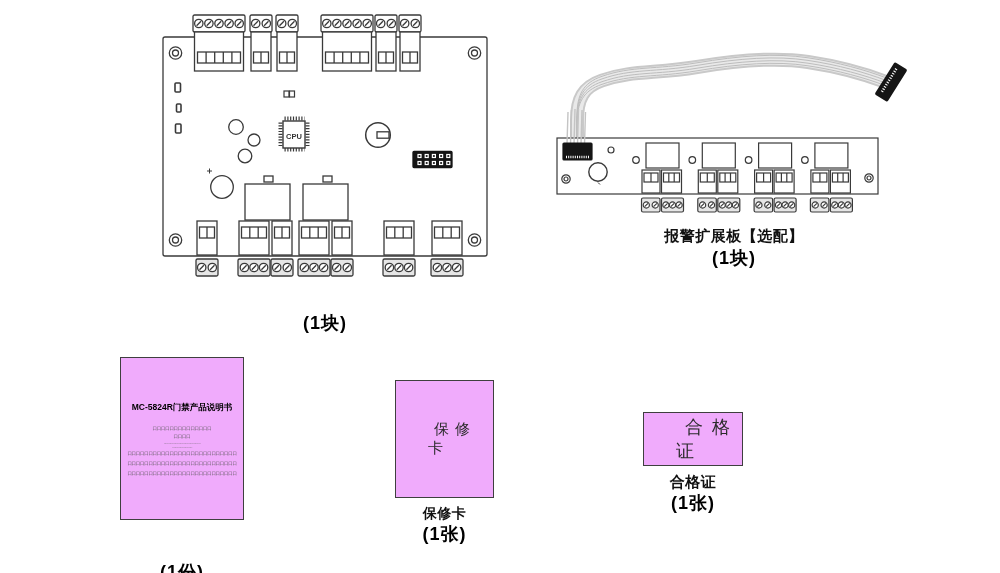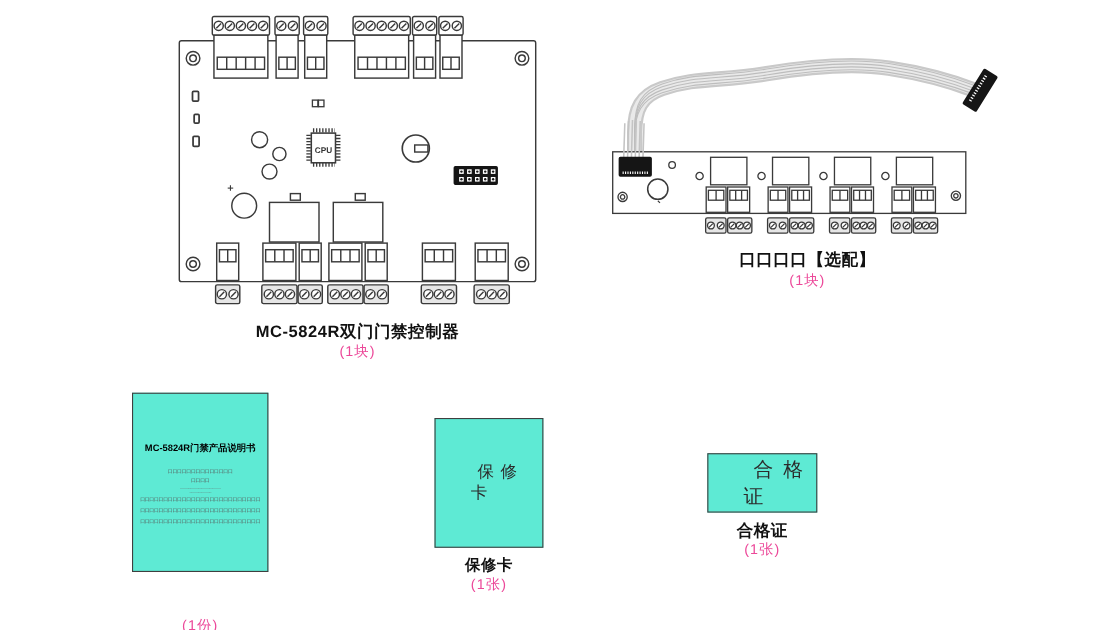--- a/index.html
+++ b/index.html
@@ -1,21 +1,21 @@
 <!DOCTYPE html>
 <html><head>
 <meta charset="utf-8">
 <style>
   html,body{margin:0;padding:0;background:#fff;}
   body{font-family:"Liberation Sans","DejaVu Sans",sans-serif;}
   .canvas{position:relative;width:1000px;height:573px;background:#ffffff;overflow:hidden;}
   svg.scene{position:absolute;left:0;top:0;}
   .caption{position:absolute;text-align:center;font-weight:700;font-size:15px;color:#111;letter-spacing:.5px;}
-  .count{position:absolute;text-align:center;font-size:13px;font-weight:400;color:#ec4899;letter-spacing:1px;}
-  .paper{position:absolute;background:#5eead4;border:1.5px solid #3f3f3f;box-sizing:border-box;padding-left:32px;}
+  .count{position:absolute;text-align:center;font-size:18px;font-weight:700;color:#000000;letter-spacing:1px;}
+  .paper{position:absolute;background:#f0abfc;border:1.5px solid #3f3f3f;box-sizing:border-box;padding-left:32px;}
   .manual-title{position:absolute;top:44px;left:0;width:100%;text-align:center;font-weight:700;font-size:8.5px;color:#000;white-space:nowrap;}
   .mline{position:absolute;left:0;width:100%;text-align:center;color:#555;white-space:nowrap;line-height:1;}
   .mline.boxes{font-size:4.5px;letter-spacing:-.3px;}
   .mline.dots{font-size:4px;letter-spacing:-.5px;color:#666;}
   .card-text{display:flex;align-items:center;justify-content:center;height:100%;
              font-family:"DejaVu Serif","Liberation Serif",serif;color:#2b2b2b;}
   .warranty-text{font-size:15px;letter-spacing:6px;text-indent:6px;}
   .cert-text{font-size:18px;letter-spacing:9px;text-indent:9px;}
 </style>
 </head>
@@ -225,24 +225,23 @@
       </g>
       <g>
         <use href="#expUnit" transform="translate(636,160)"></use>
         <use href="#expUnit" transform="translate(692.3,160)"></use>
         <use href="#expUnit" transform="translate(748.6,160)"></use>
         <use href="#expUnit" transform="translate(804.9,160)"></use>
       </g>
     </g>
   </svg>
 
-  <div class="caption" style="left:163px;top:292px;width:324px;">MC-5824R双门门禁控制器</div>
   <div class="count" style="left:163px;top:311px;width:324px;">(1块)</div>
 
-  <div class="caption" style="left:574px;top:227px;width:320px;">口口口口【选配】</div>
+  <div class="caption" style="left:574px;top:227px;width:320px;">报警扩展板【选配】</div>
   <div class="count" style="left:574px;top:246px;width:320px;">(1块)</div>
 
   <div class="paper" style="left:120px;top:357px;width:124px;height:163px;">
     <div class="manual-title">MC-5824R门禁产品说明书</div>
     <div class="mline boxes" style="top:69px;">口口口口口口口口口口口口口口</div>
     <div class="mline boxes" style="top:77px;">口口口口</div>
     <div class="mline dots" style="top:83.5px;">············································</div>
     <div class="mline dots" style="top:88px;">························</div>
     <div class="mline boxes" style="top:94px;">口口口口口口口口口口口口口口口口口口口口口口口口口口</div>
     <div class="mline boxes" style="top:104px;">口口口口口口口口口口口口口口口口口口口口口口口口口口</div>

